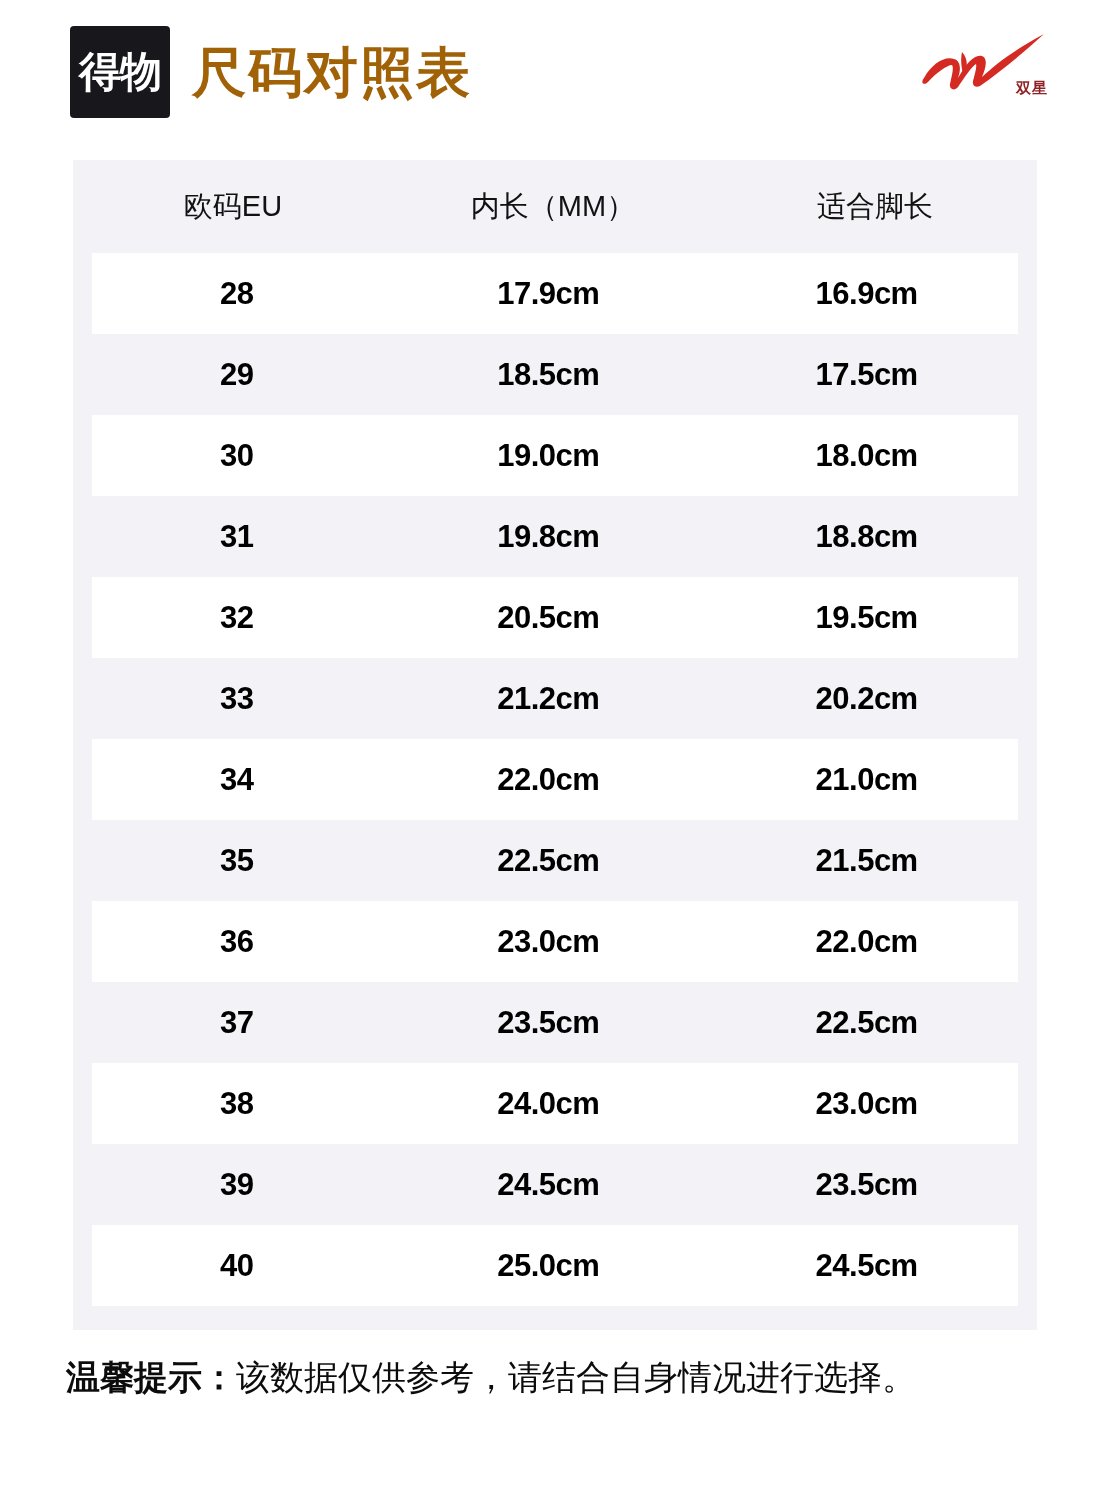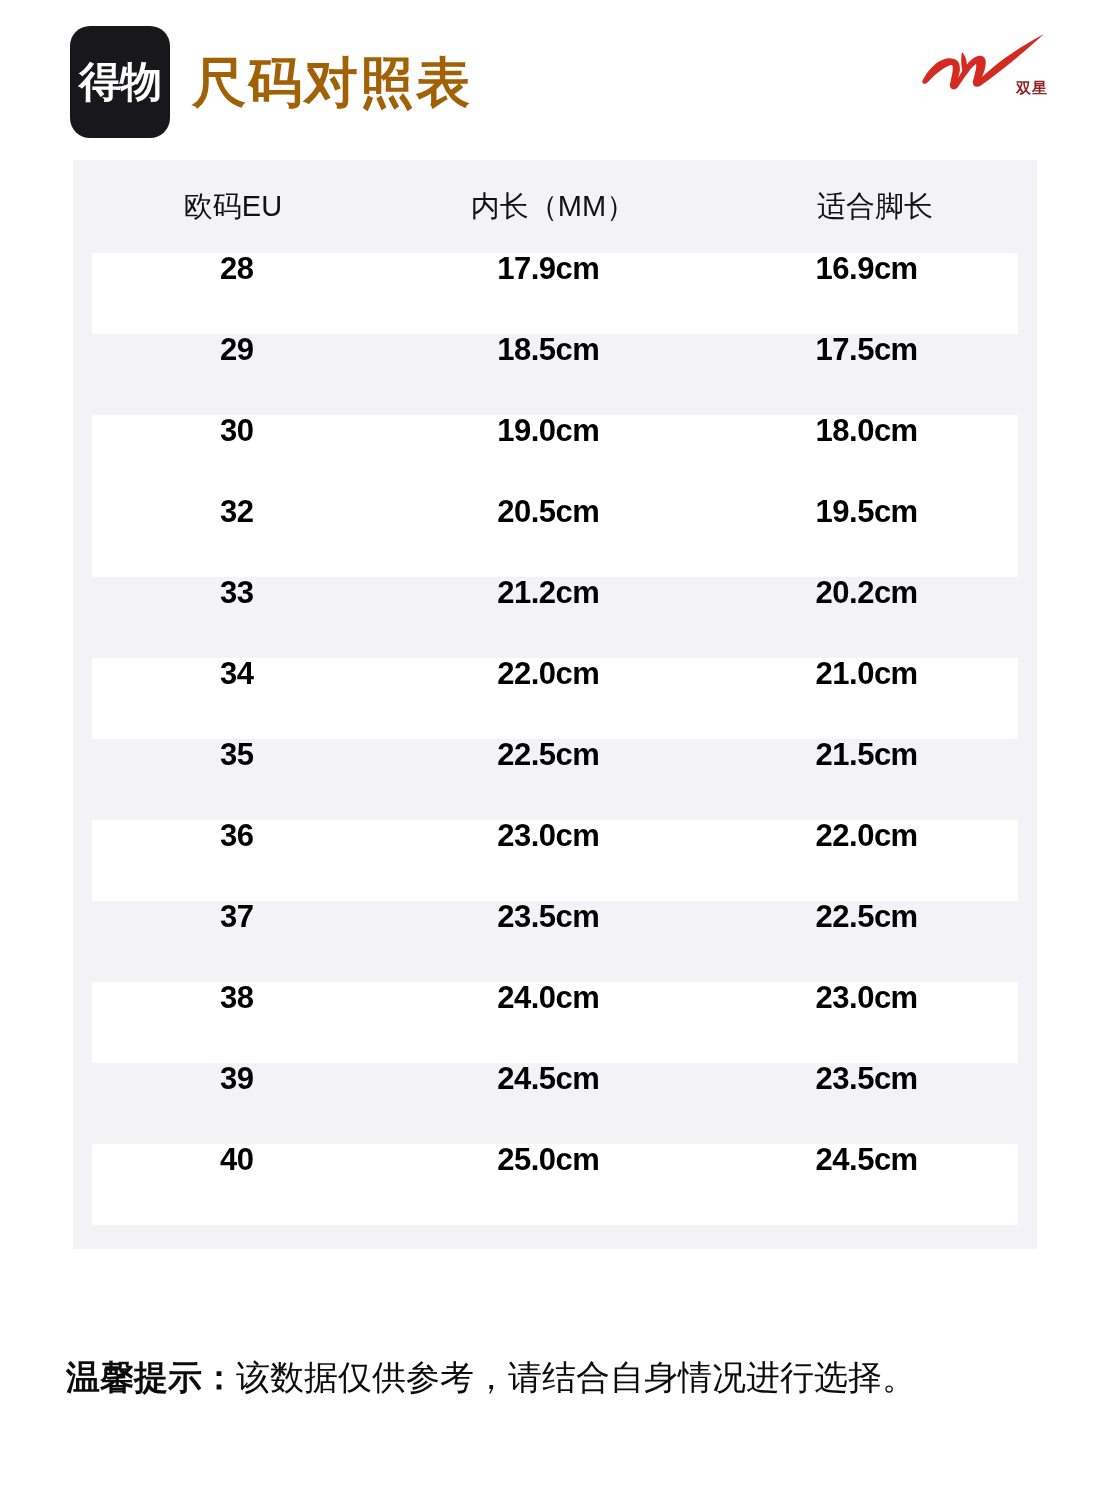--- a/index.html
+++ b/index.html
@@ -26,22 +26,22 @@
   }
   .brand-group {
     position: absolute;
     left: 70px;
     top: 26px;
     display: flex;
     align-items: center;
   }
   .logo-badge {
     width: 100px;
-    height: 112px;
-    border-radius: 20px;
+    height: 92px;
+    border-radius: 4px;
     background: #17171c;
     display: flex;
     align-items: center;
     justify-content: center;
     flex: none;
   }
   .logo-badge-text {
     color: #ffffff;
     font-size: 42px;
     font-weight: 700;
@@ -103,21 +103,21 @@
   }
   .c1 { width: 320px; }
   .c2 { width: 320px; }
   .c3 { width: 324px; }
 
   .rows-wrap {
     padding: 0 19px;
   }
   .trow {
     display: flex;
-    align-items: flex-start;
+    align-items: center;
     height: 81px;
     gap: 18px;
   }
   .trow.odd  { background: #ffffff; }
   .trow.even { background: #f2f2f7; }
 
   .td {
     text-align: center;
     font-size: 31px;
     font-weight: 700;
@@ -188,20 +188,25 @@
     <div class="trow even">
       <div class="td r1">29</div>
       <div class="td r2">18.5cm</div>
       <div class="td r3">17.5cm</div>
     </div>
     <div class="trow odd">
       <div class="td r1">30</div>
       <div class="td r2">19.0cm</div>
       <div class="td r3">18.0cm</div>
     </div>
+    <div class="trow even">
+      <div class="td r1">31</div>
+      <div class="td r2">19.8cm</div>
+      <div class="td r3">18.8cm</div>
+    </div>
     <div class="trow odd">
       <div class="td r1">32</div>
       <div class="td r2">20.5cm</div>
       <div class="td r3">19.5cm</div>
     </div>
     <div class="trow even">
       <div class="td r1">33</div>
       <div class="td r2">21.2cm</div>
       <div class="td r3">20.2cm</div>
     </div>

